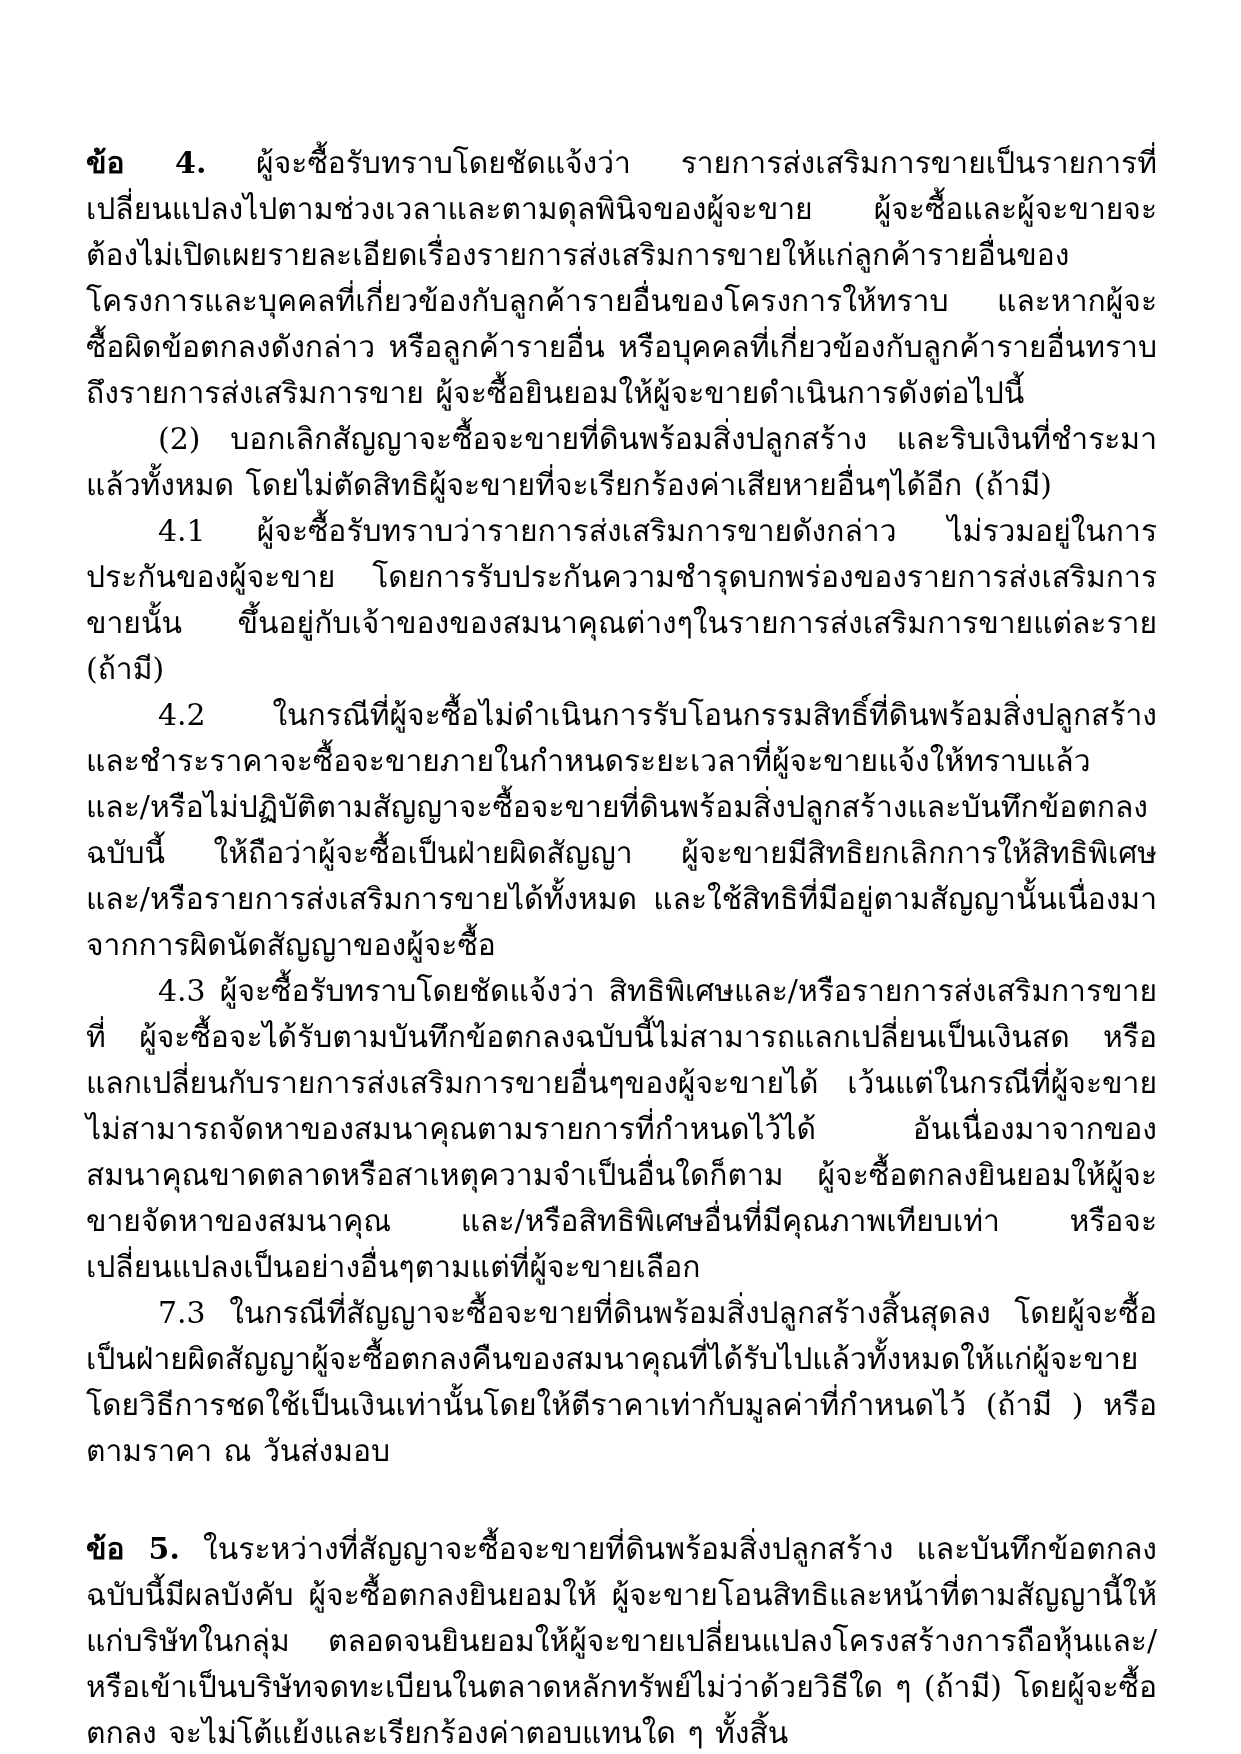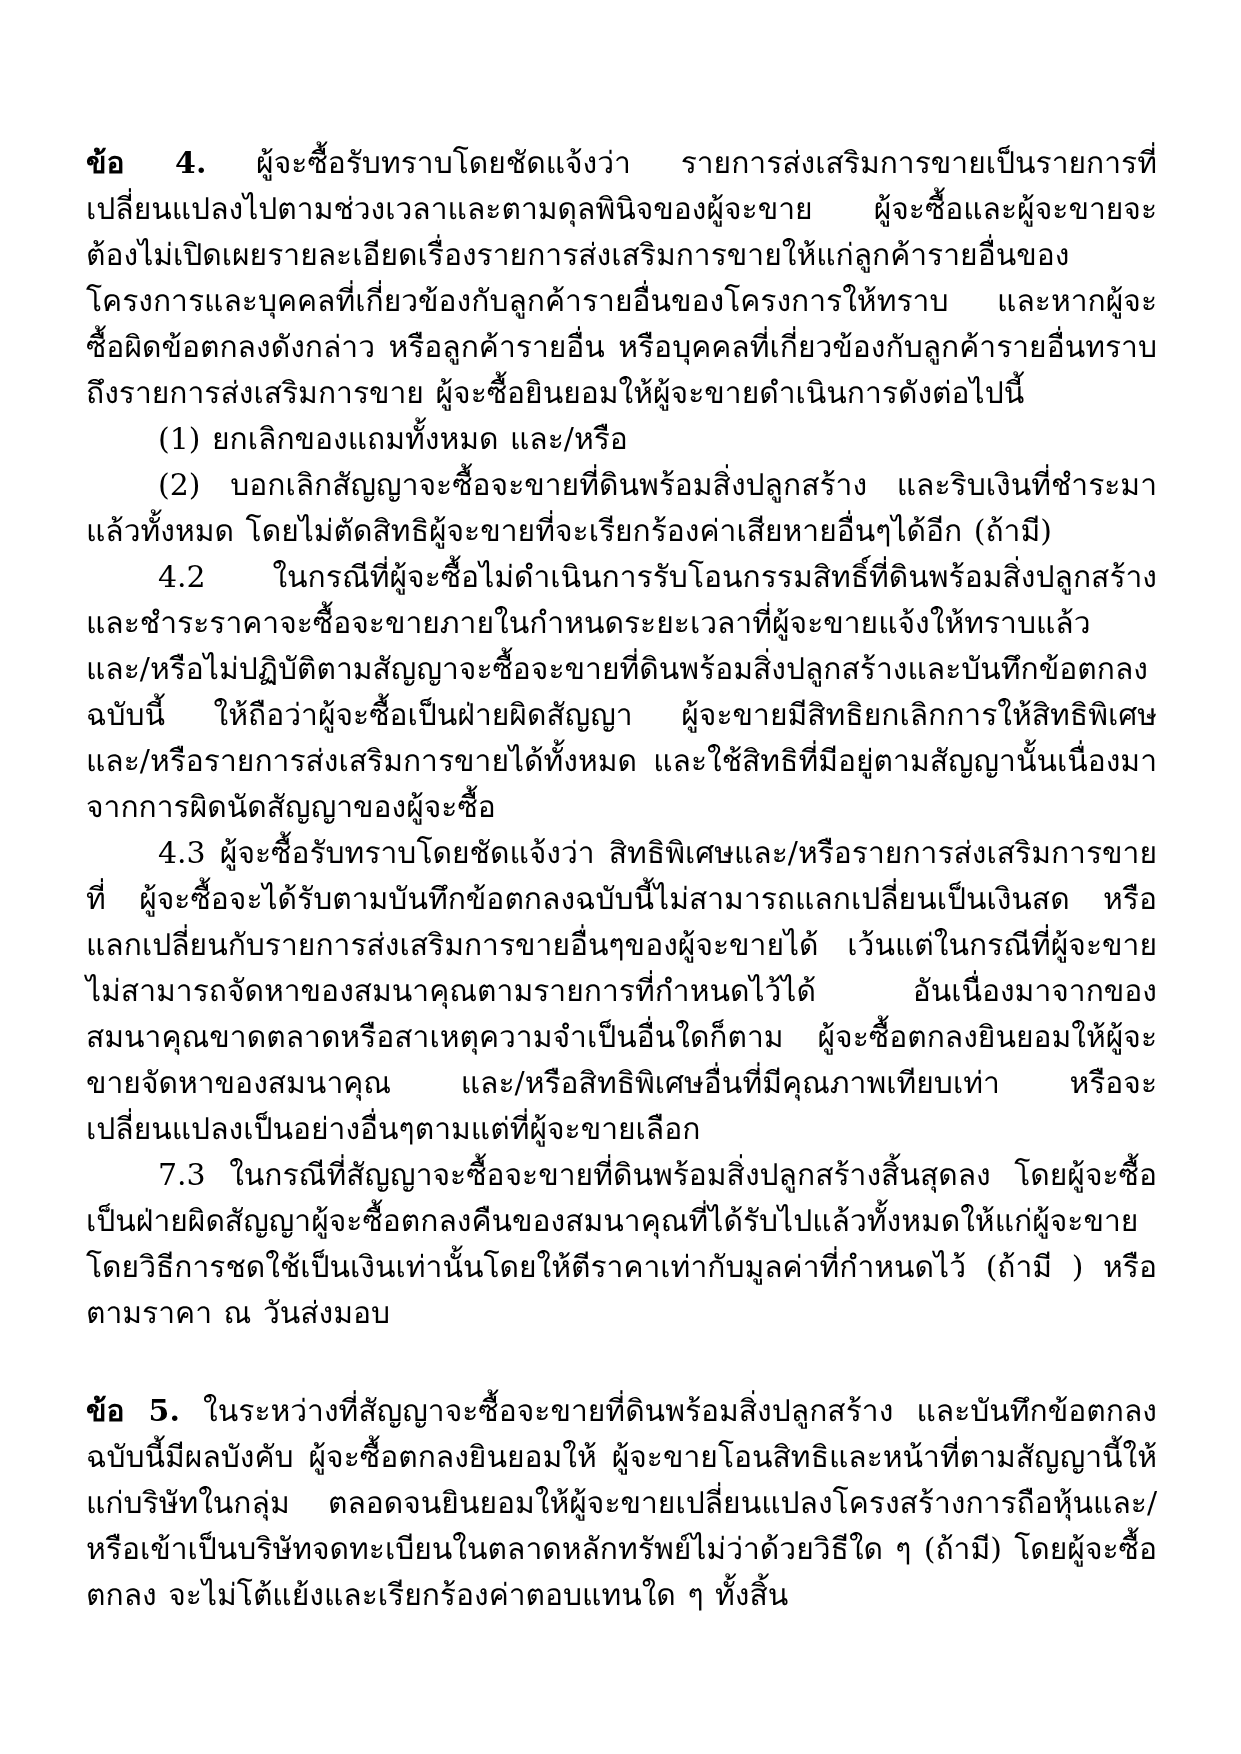--- a/index.html
+++ b/index.html
@@ -42,24 +42,24 @@
     margin-top: 52px;
   }
 </style>
 </head>
 <body>
 
 <div class="page">
   <div class="doc-body" id="clauses">
   <p class="para"><b class="label">ข้อ 4.</b><span class="txt"> ผู้จะซื้อรับทราบโดยชัดแจ้งว่า รายการส่งเสริมการขายเป็นรายการที่เปลี่ยนแปลงไปตามช่วงเวลาและตามดุลพินิจของผู้จะขาย ผู้จะซื้อและผู้จะขายจะต้องไม่เปิดเผยรายละเอียดเรื่องรายการส่งเสริมการขายให้แก่ลูกค้ารายอื่นของโครงการและบุคคลที่เกี่ยวข้องกับลูกค้ารายอื่นของโครงการให้ทราบ และหากผู้จะซื้อผิดข้อตกลงดังกล่าว หรือลูกค้ารายอื่น หรือบุคคลที่เกี่ยวข้องกับลูกค้ารายอื่นทราบถึงรายการส่งเสริมการขาย ผู้จะซื้อยินยอมให้ผู้จะขายดำเนินการดังต่อไปนี้</span></p>
 
-  <p class="para indent"><span class="txt">(1) ยกเลิกของแถมทั้งหมด และ/หรือ</span></p>
 
   <p class="para indent"><span class="txt">(2) บอกเลิกสัญญาจะซื้อจะขายที่ดินพร้อมสิ่งปลูกสร้าง และริบเงินที่ชำระมาแล้วทั้งหมด โดยไม่ตัดสิทธิผู้จะขายที่จะเรียกร้องค่าเสียหายอื่นๆได้อีก (ถ้ามี)</span></p>
 
+  <p class="para indent"><span class="txt">4.1 ผู้จะซื้อรับทราบว่ารายการส่งเสริมการขายดังกล่าว ไม่รวมอยู่ในการประกันของผู้จะขาย โดยการรับประกันความชำรุดบกพร่องของรายการส่งเสริมการขายนั้น ขึ้นอยู่กับเจ้าของของสมนาคุณต่างๆในรายการส่งเสริมการขายแต่ละราย (ถ้ามี)</span></p>
 
   <p class="para indent"><span class="txt">4.2 ในกรณีที่ผู้จะซื้อไม่ดำเนินการรับโอนกรรมสิทธิ์ที่ดินพร้อมสิ่งปลูกสร้าง และชำระราคาจะซื้อจะขายภายในกำหนดระยะเวลาที่ผู้จะขายแจ้งให้ทราบแล้ว และ/หรือไม่ปฏิบัติตามสัญญาจะซื้อจะขายที่ดินพร้อมสิ่งปลูกสร้างและบันทึกข้อตกลงฉบับนี้ ให้ถือว่าผู้จะซื้อเป็นฝ่ายผิดสัญญา ผู้จะขายมีสิทธิยกเลิกการให้สิทธิพิเศษ และ/หรือรายการส่งเสริมการขายได้ทั้งหมด และใช้สิทธิที่มีอยู่ตามสัญญานั้นเนื่องมาจากการผิดนัดสัญญาของผู้จะซื้อ</span></p>
 
   <p class="para indent"><span class="txt">4.3 ผู้จะซื้อรับทราบโดยชัดแจ้งว่า สิทธิพิเศษและ/หรือรายการส่งเสริมการขายที่ ผู้จะซื้อจะได้รับตามบันทึกข้อตกลงฉบับนี้ไม่สามารถแลกเปลี่ยนเป็นเงินสด หรือแลกเปลี่ยนกับรายการส่งเสริมการขายอื่นๆของผู้จะขายได้ เว้นแต่ในกรณีที่ผู้จะขายไม่สามารถจัดหาของสมนาคุณตามรายการที่กำหนดไว้ได้ อันเนื่องมาจากของสมนาคุณขาดตลาดหรือสาเหตุความจำเป็นอื่นใดก็ตาม ผู้จะซื้อตกลงยินยอมให้ผู้จะขายจัดหาของสมนาคุณ และ/หรือสิทธิพิเศษอื่นที่มีคุณภาพเทียบเท่า หรือจะเปลี่ยนแปลงเป็นอย่างอื่นๆตามแต่ที่ผู้จะขายเลือก</span></p>
 
   <p class="para indent"><span class="txt">7.3 ในกรณีที่สัญญาจะซื้อจะขายที่ดินพร้อมสิ่งปลูกสร้างสิ้นสุดลง โดยผู้จะซื้อเป็นฝ่ายผิดสัญญาผู้จะซื้อตกลงคืนของสมนาคุณที่ได้รับไปแล้วทั้งหมดให้แก่ผู้จะขายโดยวิธีการชดใช้เป็นเงินเท่านั้นโดยให้ตีราคาเท่ากับมูลค่าที่กำหนดไว้ (ถ้ามี ) หรือตามราคา ณ วันส่งมอบ</span></p>
 
   <p class="para gap-before"><b class="label">ข้อ 5.</b><span class="txt"> ในระหว่างที่สัญญาจะซื้อจะขายที่ดินพร้อมสิ่งปลูกสร้าง และบันทึกข้อตกลงฉบับนี้มีผลบังคับ ผู้จะซื้อตกลงยินยอมให้ ผู้จะขายโอนสิทธิและหน้าที่ตามสัญญานี้ให้แก่บริษัทในกลุ่ม ตลอดจนยินยอมให้ผู้จะขายเปลี่ยนแปลงโครงสร้างการถือหุ้นและ/หรือเข้าเป็นบริษัทจดทะเบียนในตลาดหลักทรัพย์ไม่ว่าด้วยวิธีใด ๆ (ถ้ามี) โดยผู้จะซื้อตกลง จะไม่โต้แย้งและเรียกร้องค่าตอบแทนใด ๆ ทั้งสิ้น</span></p>
 
 </div>

